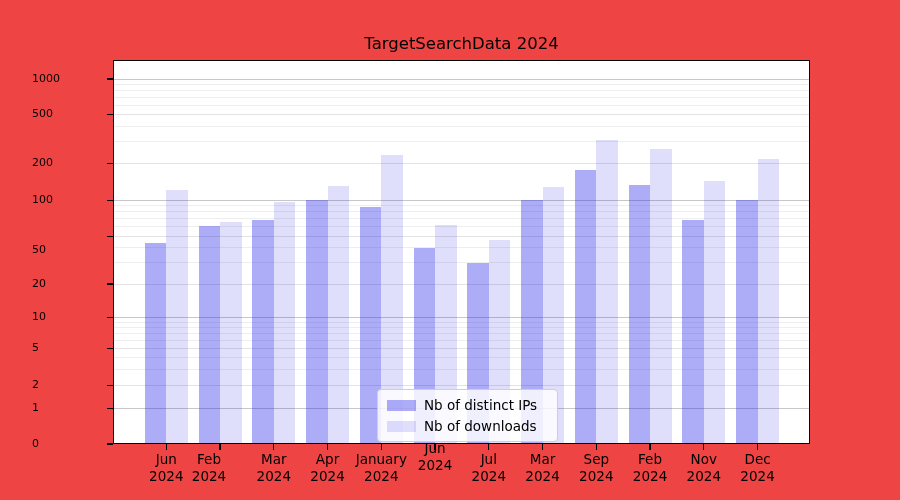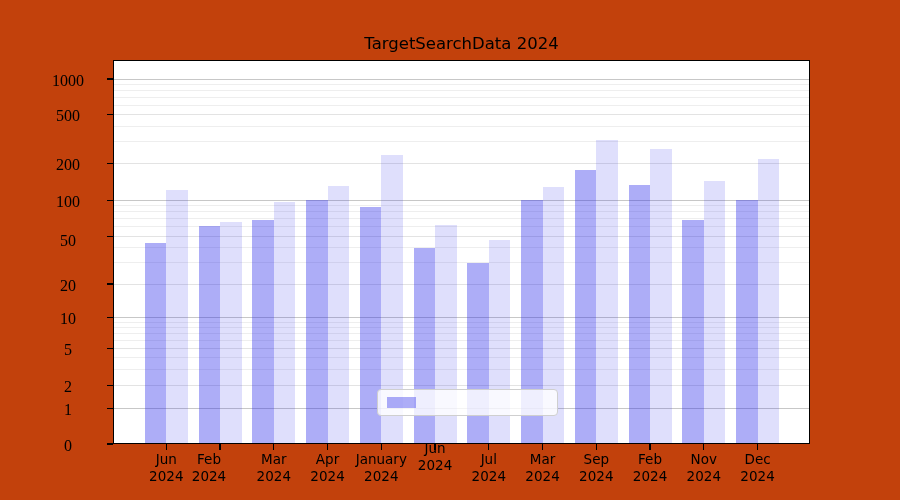--- a/index.html
+++ b/index.html
@@ -1,33 +1,33 @@
 <!DOCTYPE html>
 <html><head>
 <meta charset="utf-8">
 <style>
   html,body{margin:0;padding:0;background:#ffffff;}
   .figure{
-    position:relative;width:900px;height:500px;background:#c2410c;overflow:hidden;
+    position:relative;width:900px;height:500px;background:#ef4444;overflow:hidden;
     font-family:"DejaVu Sans","Liberation Sans",sans-serif;color:#000;
   }
   .title{
     position:absolute;left:113px;top:34px;width:697px;text-align:center;
     font-size:16.5px;color:#000;
   }
   .plot-bg{position:absolute;left:113px;top:60px;width:697px;height:384px;background:#ffffff;}
   .spines{
     position:absolute;left:113px;top:60px;width:697px;height:384px;
     border:1.8px solid #000;box-sizing:border-box;z-index:5;pointer-events:none;
   }
   .gridline{position:absolute;left:113px;width:697px;height:1px;z-index:1;}
   .bar{position:absolute;z-index:2;}
   .ytick{position:absolute;width:6px;height:1.4px;background:#000;left:107px;z-index:6;}
   .xtick{position:absolute;width:1.4px;height:6px;background:#000;top:444px;z-index:6;}
-  .ytlabel{position:absolute;text-align:center;font-size:16px;color:#000;width:72px;font-family:Liberation Serif, serif;}
+  .ytlabel{position:absolute;text-align:left;font-size:11px;color:#000;width:72px;}
   .xtlabel{position:absolute;text-align:center;font-size:13.5px;line-height:17px;color:#000;width:56px;}
   .legend{
     position:absolute;left:377px;top:389px;width:181px;box-sizing:border-box;
     background:rgba(255,255,255,0.8);border:1px solid #cfcfcf;border-radius:4px;
     padding:7px 10px 7px 9px;z-index:7;display:flex;flex-direction:column;gap:5px;
   }
   .legend-row{display:flex;align-items:center;gap:8px;justify-content:flex-start;}
   .legend-swatch{width:29px;height:11px;flex:0 0 29px;}
   .legend-label{font-size:13.5px;color:#000;white-space:nowrap;}
 </style>
@@ -72,21 +72,21 @@
       <div class="ytlabel" style="left: 32px; top: 400.8px;">1</div>
       <div class="ytick" style="top: 385px;"></div>
       <div class="ytlabel" style="left: 32px; top: 378.2px;">2</div>
       <div class="ytick" style="top: 347.6px;"></div>
       <div class="ytlabel" style="left: 32px; top: 340.8px;">5</div>
       <div class="ytick" style="top: 316.8px;"></div>
       <div class="ytlabel" style="left: 32px; top: 310px;">10</div>
       <div class="ytick" style="top: 283.3px;"></div>
       <div class="ytlabel" style="left: 32px; top: 276.5px;">20</div>
       <div class="ytick" style="top: 235.6px;"></div>
-      <div class="ytlabel" style="left: 32px; top: 232px;">50</div>
+      <div class="ytlabel" style="left: 32px; top: 243px;">50</div>
       <div class="ytick" style="top: 199.6px;"></div>
       <div class="ytlabel" style="left: 32px; top: 192.8px;">100</div>
       <div class="ytick" style="top: 162.9px;"></div>
       <div class="ytlabel" style="left: 32px; top: 156.1px;">200</div>
       <div class="ytick" style="top: 114px;"></div>
       <div class="ytlabel" style="left: 32px; top: 107.2px;">500</div>
       <div class="ytick" style="top: 78.3px;"></div>
       <div class="ytlabel" style="left: 32px; top: 71.5px;">1000</div>
       <div class="xtick" style="left: 165.6px;"></div>
       <div class="xtlabel" style="left: 138.3px; top: 451px;">
@@ -170,15 +170,20 @@
       <div class="bar" title="Nb of downloads Aug: 128" style="left: 542.55px; top: 187.23px; width: 21.5px; height: 256.77px; background: rgba(40, 40, 235, 0.15);"></div>
       <div class="bar" title="Nb of downloads Sep: 310" style="left: 596.3px; top: 140.211px; width: 21.5px; height: 303.789px; background: rgba(40, 40, 235, 0.15);"></div>
       <div class="bar" title="Nb of downloads Oct: 265" style="left: 650.05px; top: 148.582px; width: 21.5px; height: 295.418px; background: rgba(40, 40, 235, 0.15);"></div>
       <div class="bar" title="Nb of downloads Nov: 143" style="left: 703.8px; top: 181.362px; width: 21.5px; height: 262.638px; background: rgba(40, 40, 235, 0.15);"></div>
       <div class="bar" title="Nb of downloads Dec: 218" style="left: 757.55px; top: 159.001px; width: 21.5px; height: 284.999px; background: rgba(40, 40, 235, 0.15);"></div>
     </div>
   <div class="spines"></div>
   <div class="legend">
     <div class="legend-row">
       <span class="legend-swatch" id="sw0" style="background: rgba(40, 40, 235, 0.38);"></span>
+      <span class="legend-label">Nb of distinct IPs</span>
+    </div>
+    <div class="legend-row">
+      <span class="legend-swatch" id="sw1" style="background: rgba(40, 40, 235, 0.15);"></span>
+      <span class="legend-label">Nb of downloads</span>
     </div>
   </div>
 </div>
 
 </body></html>

